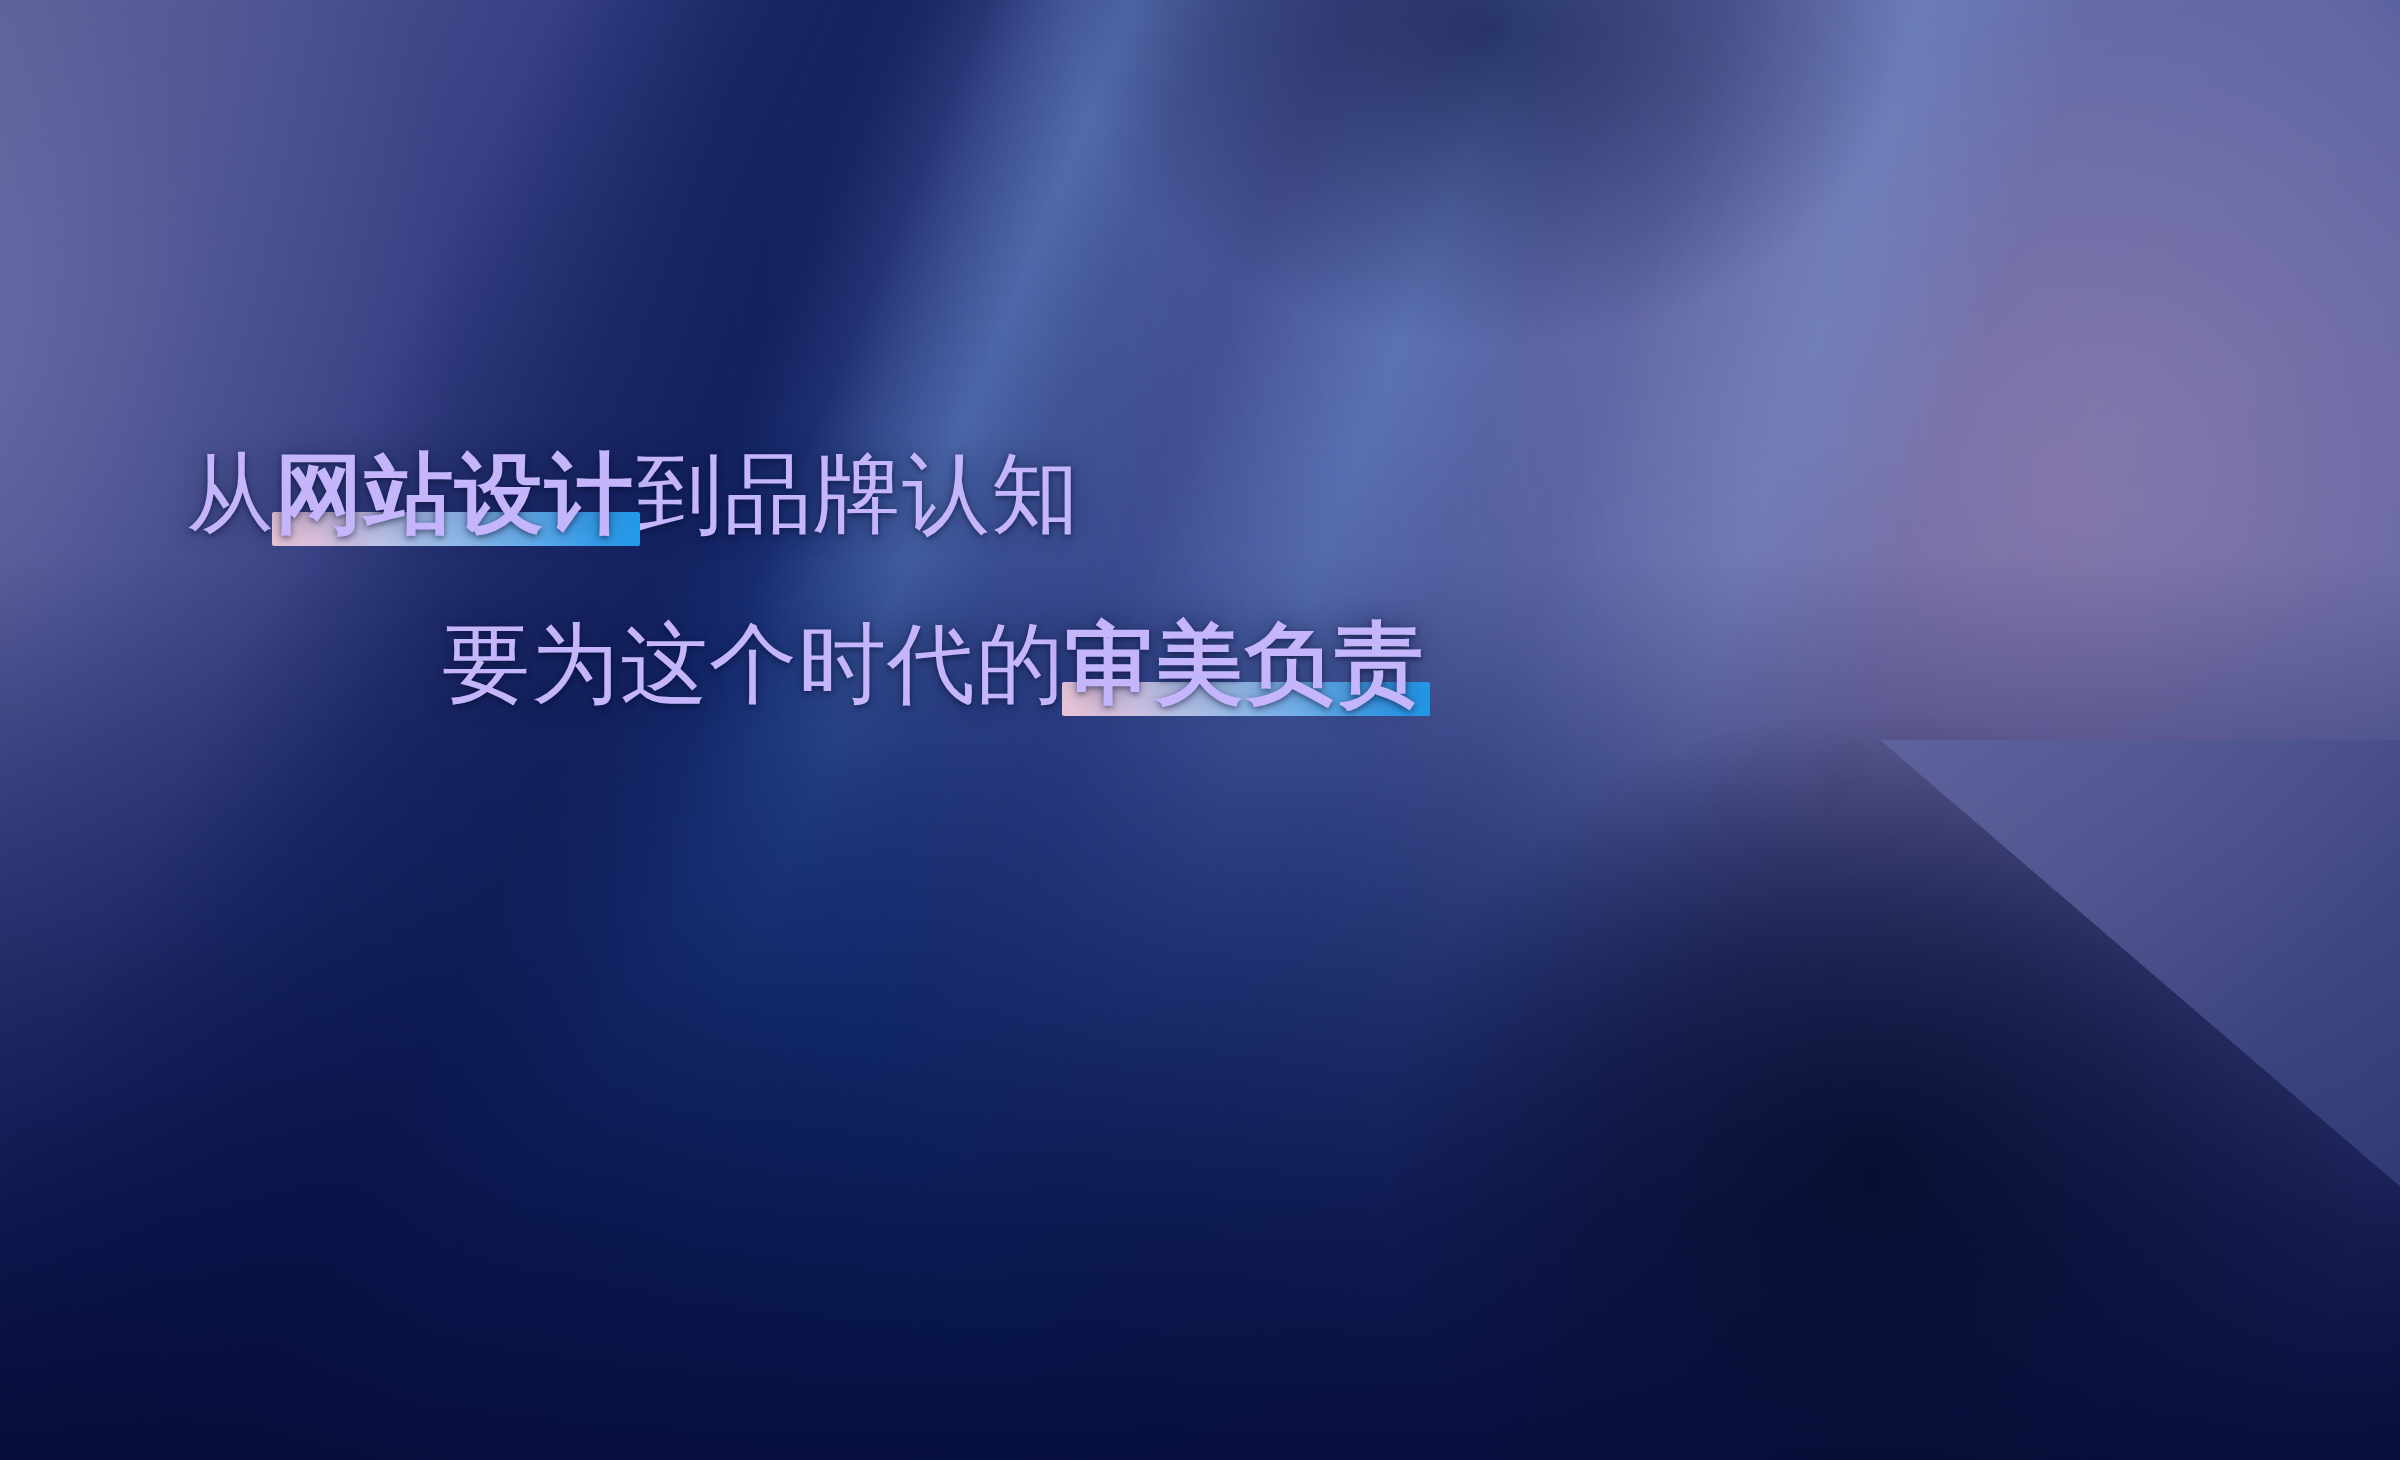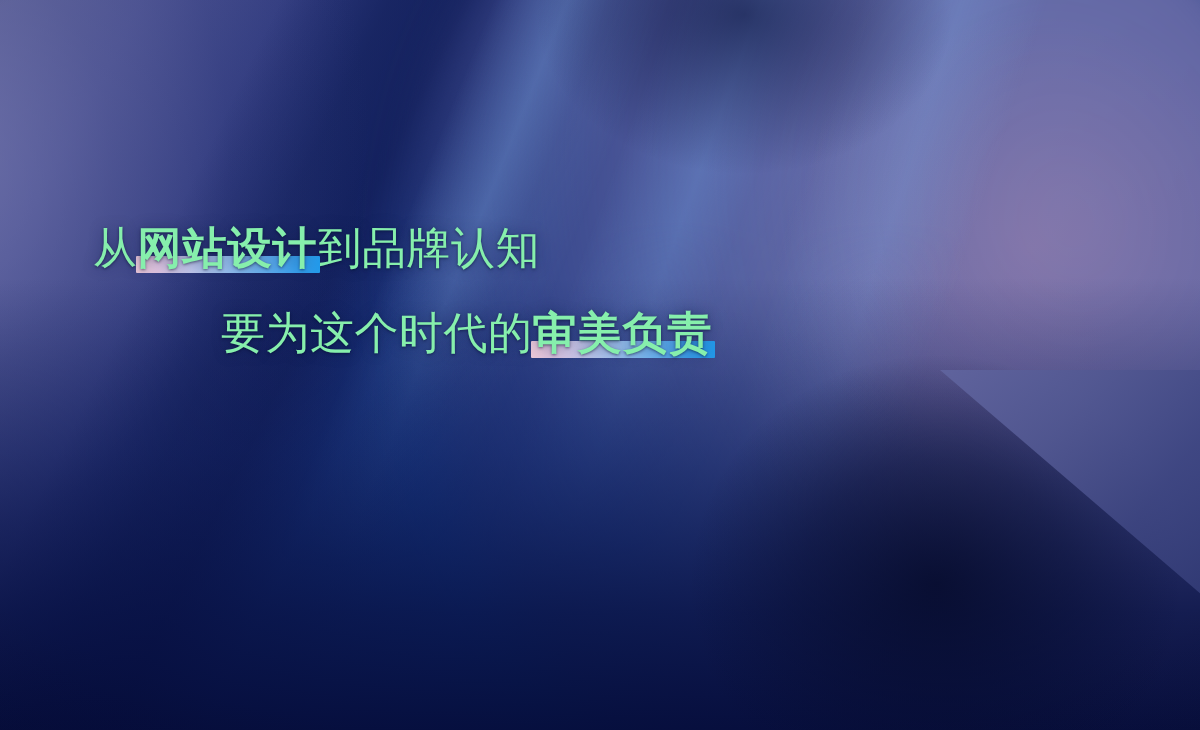--- a/index.html
+++ b/index.html
@@ -216,21 +216,21 @@
   #headline {
     position: absolute;
     top: 0; left: 0;
     width: 100%;
     height: 100%;
   }
 
   .hl-line {
     position: absolute;
     white-space: nowrap;
-    color: #86efac;
+    color: #c4b5fd;
     font-size: 44px;
     line-height: 1;
     letter-spacing: 0.5px;
     text-shadow:
       0 1px 3px rgba(4,10,40,0.55),
       0 0 14px rgba(10,24,70,0.45);
   }
 
   #hl-line-1 { left: 93px;  top: 226px; }
   #hl-line-2 { left: 221px; top: 311px; }

